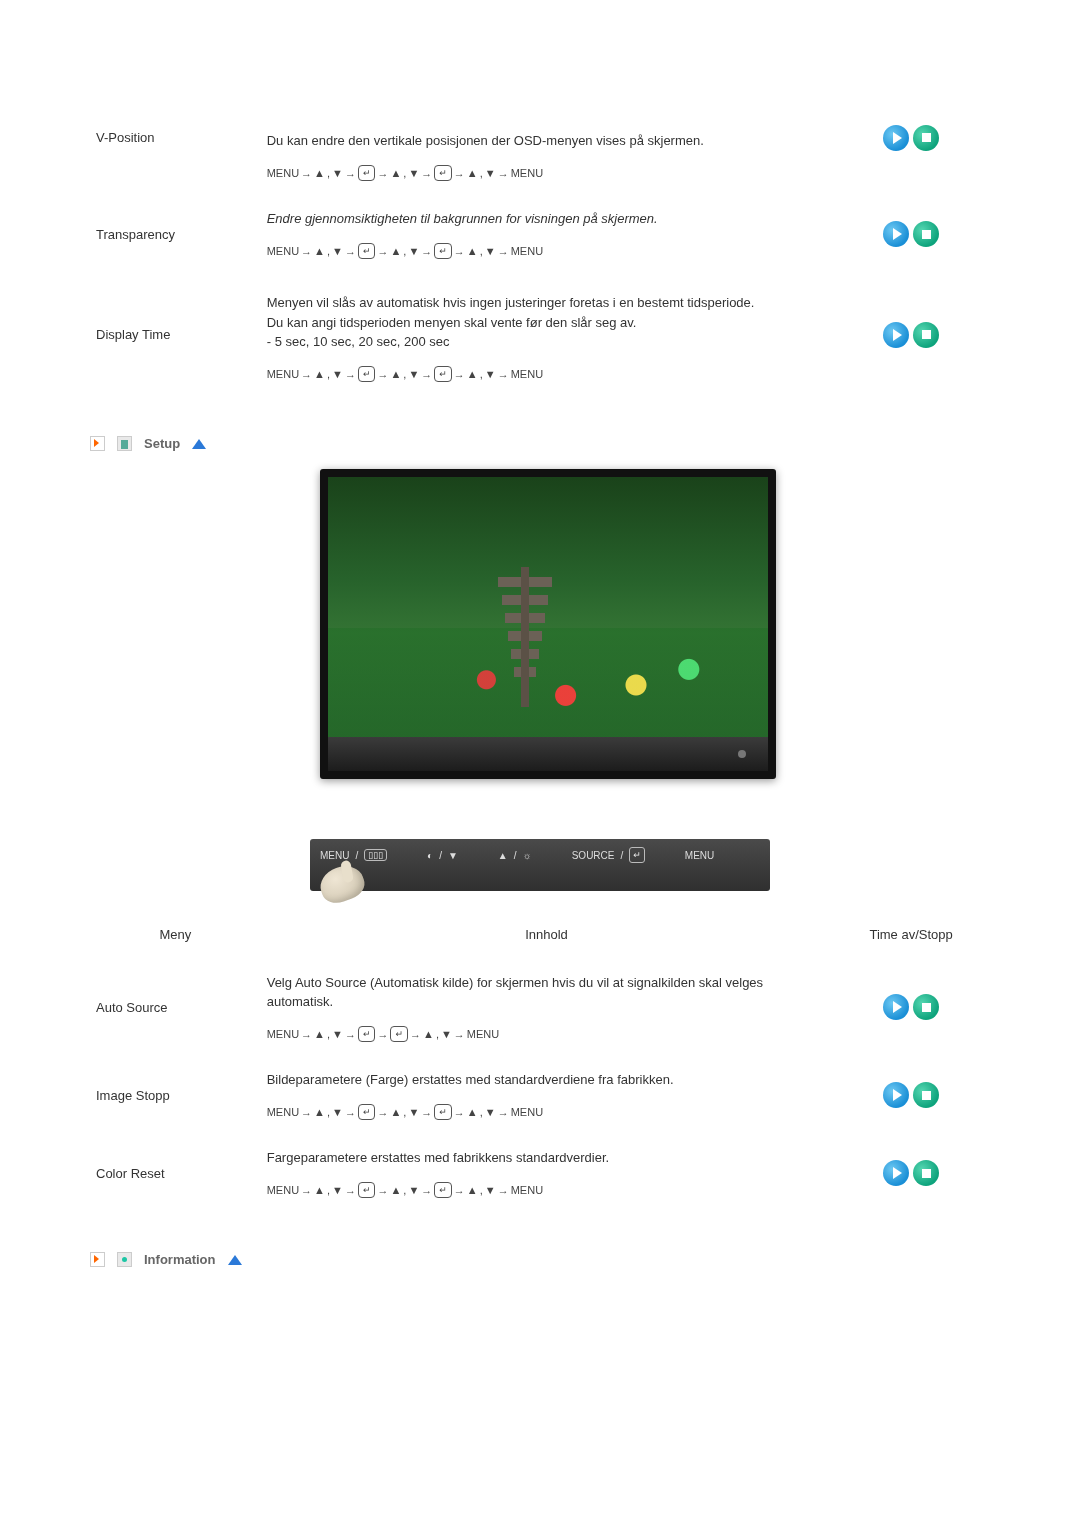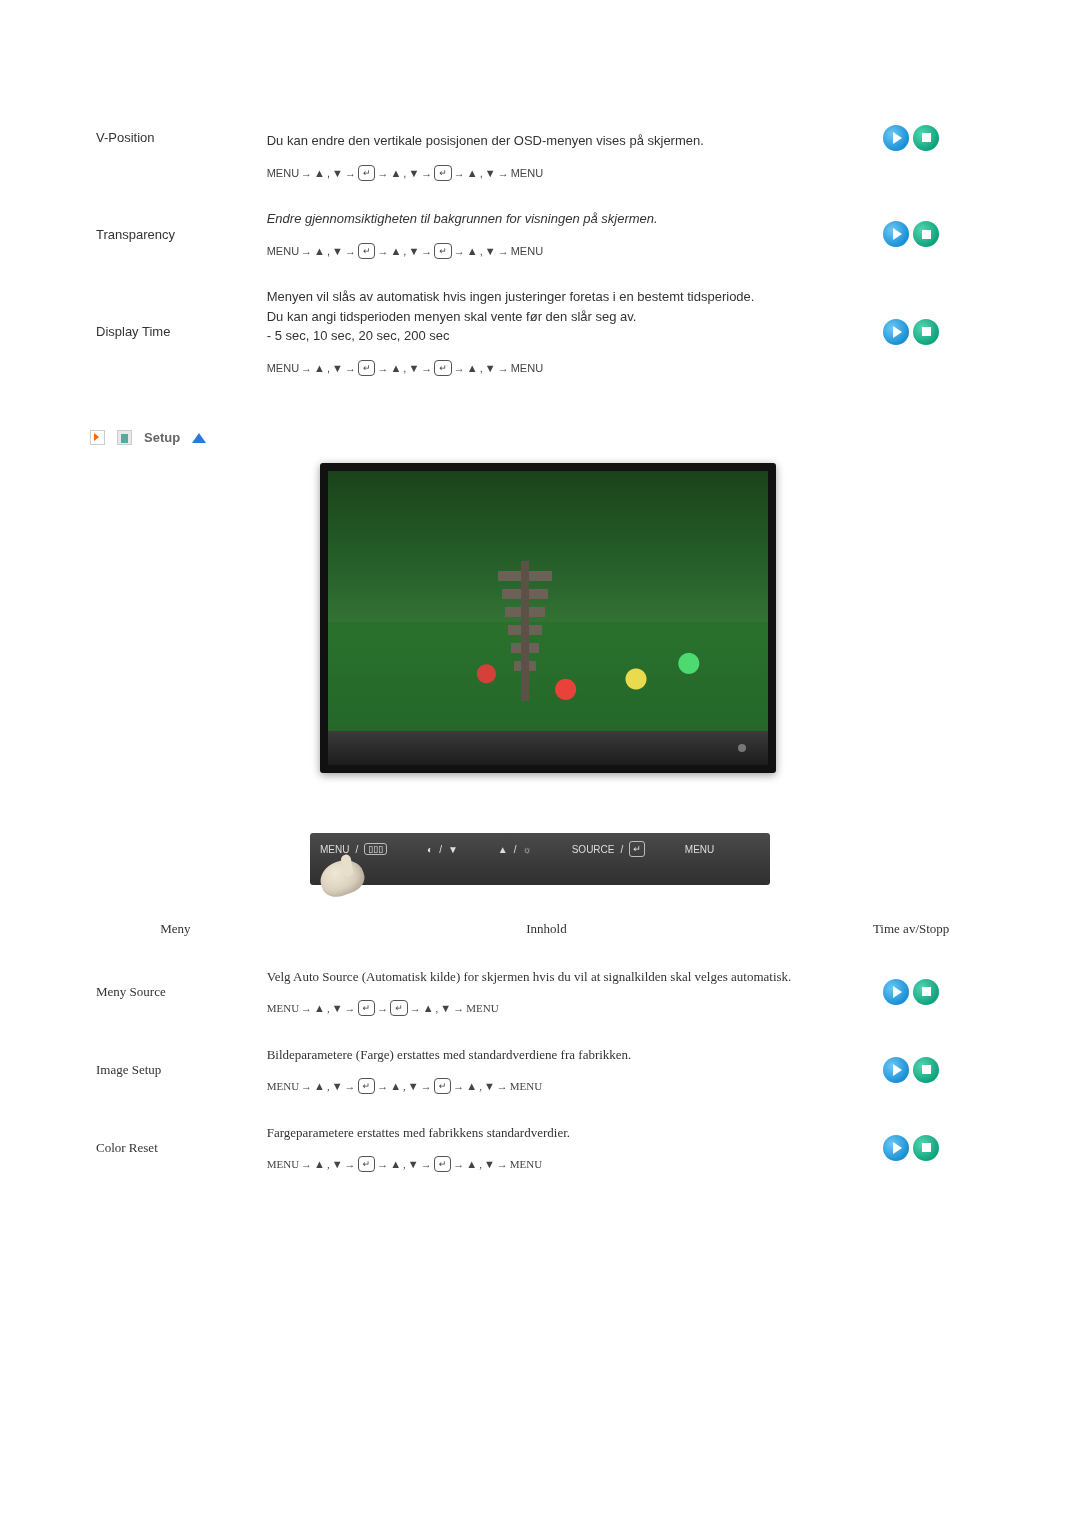--- a/index.html
+++ b/index.html
@@ -293,21 +293,21 @@
             </div>
           </td>
           <td class="col-play"><span class="play-stop">
               <span class="circ play"></span>
               <span class="circ stop"></span>
             </span></td>
         </tr>
         <tr>
           <td class="col-name">Display Time</td>
           <td class="col-desc">
-            <div style="white-space: pre-line;">Menyen vil slås av automatisk hvis ingen justeringer foretas i en bestemt tidsperiode.
+            <div style="white-space: pre-line; margin-top: 6px;">Menyen vil slås av automatisk hvis ingen justeringer foretas i en bestemt tidsperiode.
 Du kan angi tidsperioden menyen skal vente før den slår seg av.
 - 5 sec, 10 sec, 20 sec, 200 sec</div>
             <div class="steps">
               <span>MENU</span> 
               <span>→</span> 
               <span>▲</span>
               <span> , </span>
               <span>▼</span> 
               <span>→</span> 
               <span class="enter-box">↵</span> 
@@ -367,31 +367,31 @@
       <span class="ctrl-icon">SOURCE</span>
         <span class="ctrl-icon"> / </span>
       <span class="ctrl-box enter-box">↵</span>
     </div>
     <div class="grp">
       <span class="ctrl-icon">MENU</span>
     </div>
     <div class="hand"></div>
   </div>
 
-  <table class="menu" style="margin-top:20px;font-family:Liberation Serif, serif;">
+  <table class="menu" style="margin-top:20px;">
     <tbody>
       <tr class="thead">
         <td class="col-name">Meny</td>
         <td class="col-desc">Innhold</td>
         <td class="col-play">Time av/Stopp</td>
       </tr>
     </tbody>
     <tbody id="setup-rows">
         <tr>
-          <td class="col-name">Meny Source</td>
+          <td class="col-name">Auto Source</td>
           <td class="col-desc">
             <div style="white-space: pre-line;">Velg Auto Source (Automatisk kilde) for skjermen hvis du vil at signalkilden skal velges automatisk.</div>
             <div class="steps">
               <span>MENU</span> 
               <span>→</span> 
               <span>▲</span>
               <span> , </span>
               <span>▼</span> 
               <span>→</span> 
               <span class="enter-box">↵</span> 
@@ -404,21 +404,21 @@
               <span>→</span> 
               <span>MENU</span>
             </div>
           </td>
           <td class="col-play"><span class="play-stop">
               <span class="circ play"></span>
               <span class="circ stop"></span>
             </span></td>
         </tr>
         <tr>
-          <td class="col-name">Image Setup</td>
+          <td class="col-name">Image Stopp</td>
           <td class="col-desc">
             <div style="white-space: pre-line;">Bildeparametere (Farge) erstattes med standardverdiene fra fabrikken.</div>
             <div class="steps">
               <span>MENU</span> 
               <span>→</span> 
               <span>▲</span>
               <span> , </span>
               <span>▼</span> 
               <span>→</span> 
               <span class="enter-box">↵</span> 
@@ -468,14 +468,20 @@
             </div>
           </td>
           <td class="col-play"><span class="play-stop">
               <span class="circ play"></span>
               <span class="circ stop"></span>
             </span></td>
         </tr>
       </tbody>
   </table>
 
+  <div class="section-head">
+    <span class="sq-orange"></span>
+    <span class="sq-teal info"></span>
+    <span>Information</span>
+    <span class="tri-up"></span>
+  </div>
 
 </div>
 
 </body></html>

